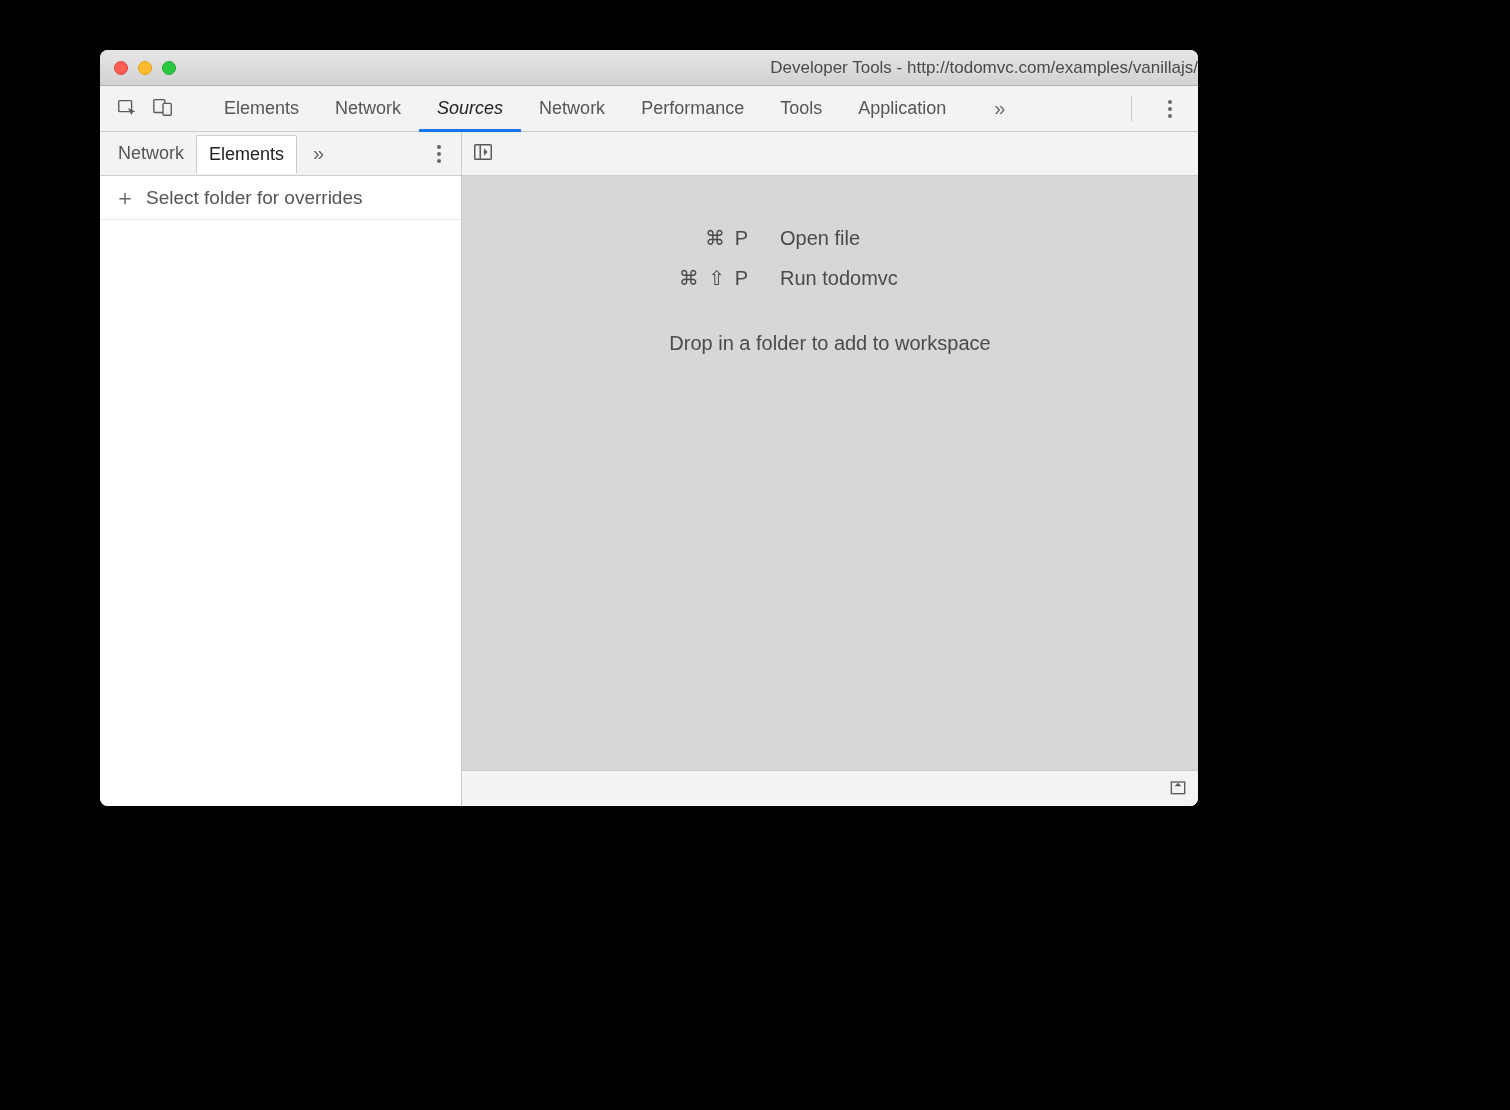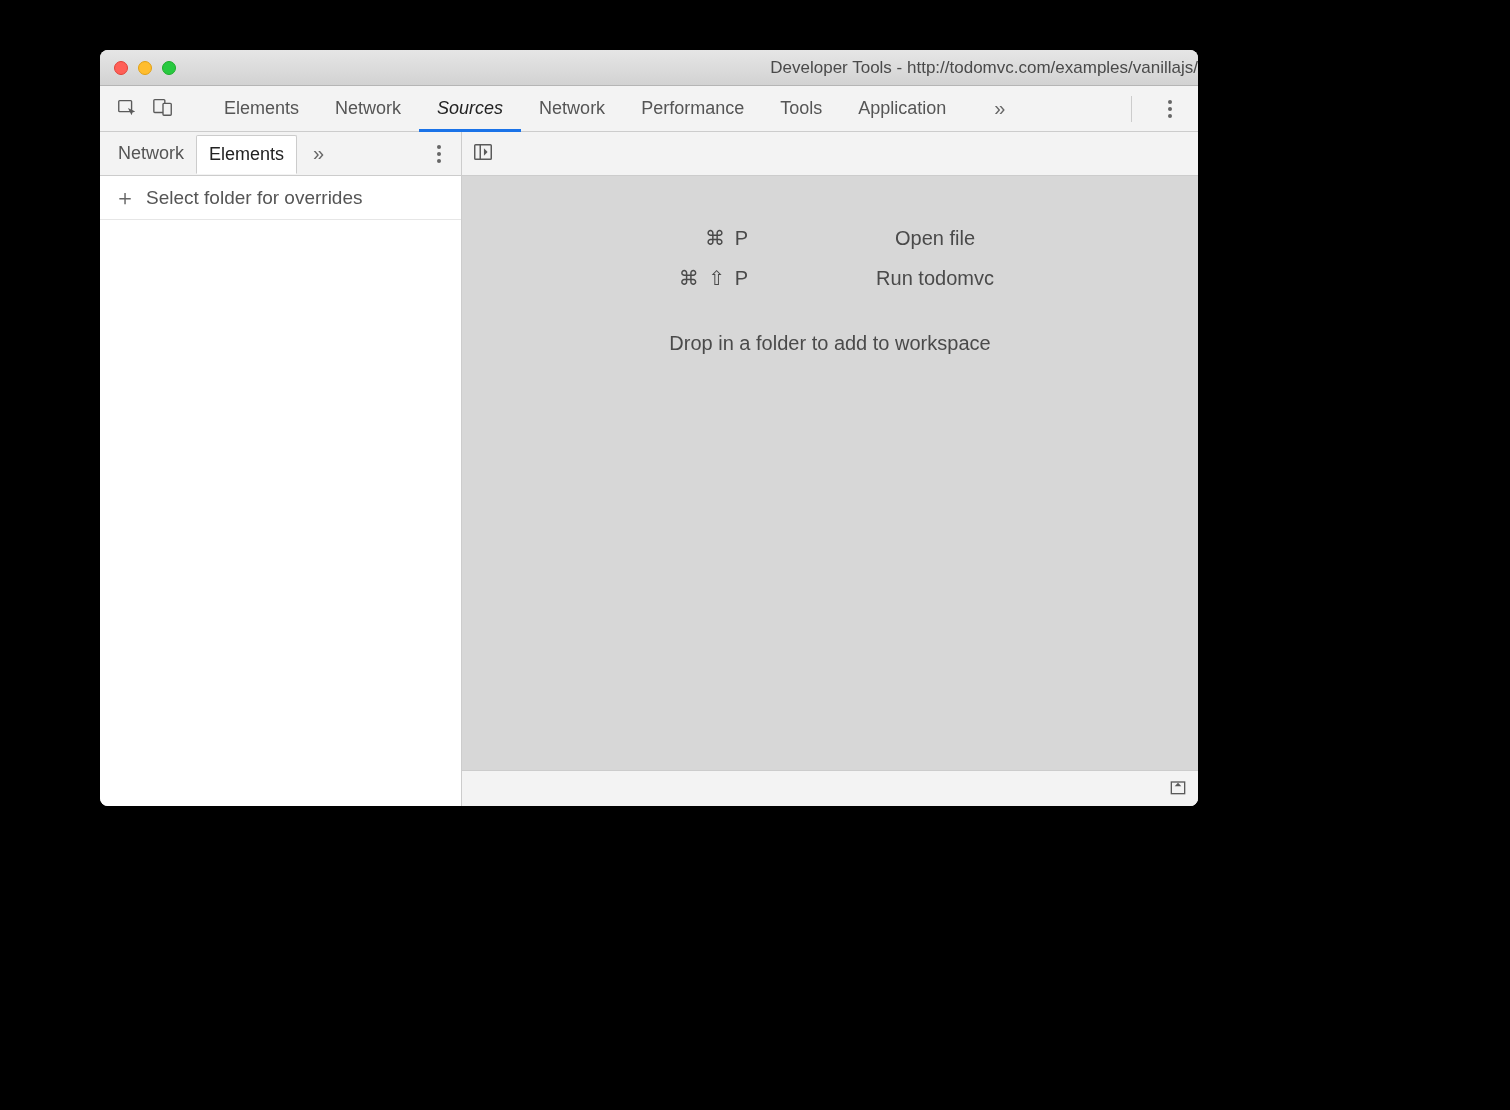--- a/index.html
+++ b/index.html
@@ -145,21 +145,21 @@
     margin-top: 50px;
     display:flex;
     flex-direction:column;
     gap:16px;
     align-items:center;
     font-size:20px;
     color:#4a4a4a;
   }
   .hint-row { display:grid; grid-template-columns: 180px 30px auto; align-items:center; width: 520px;}
   .keys { text-align:right; font-size:20px; color:#4a4a4a; letter-spacing:2px;}
-  .hint-label { text-align:center; }
+  .hint-label { text-align:left; }
   .drop-row { text-align:center; width:100%;margin-top:26px; }
   .footer {
     position:absolute;
     left:0; right:0; bottom:0;
     height:36px;
     background:#f3f3f3;
     border-top:1px solid #ccc;
     display:flex;
     align-items:center;
     justify-content:flex-end;

